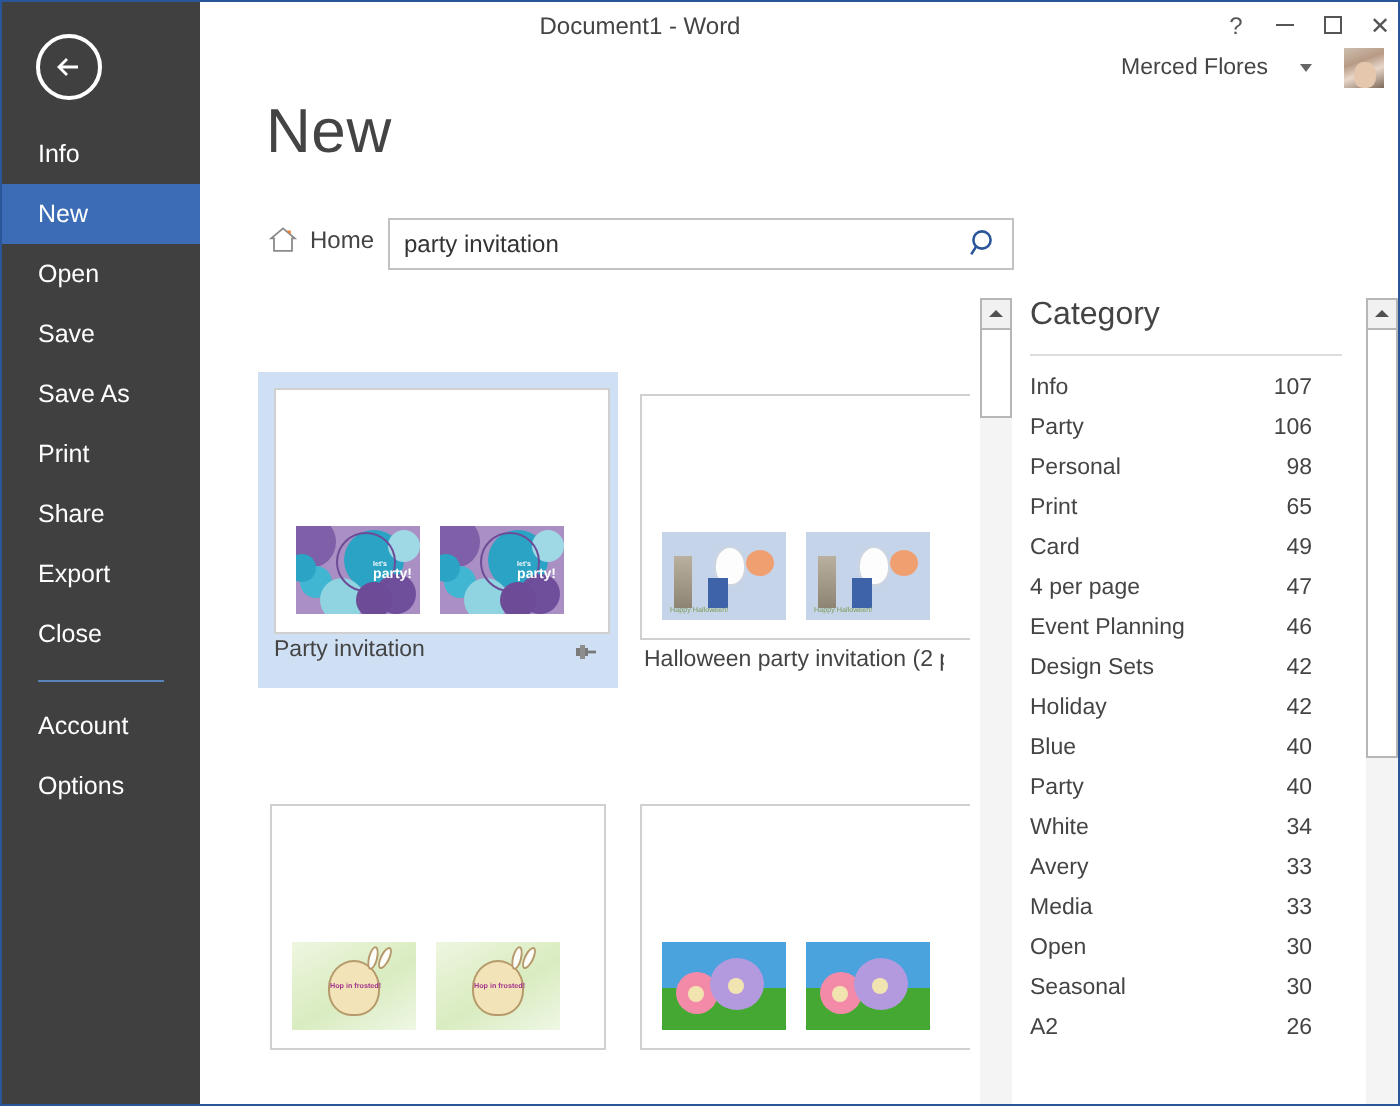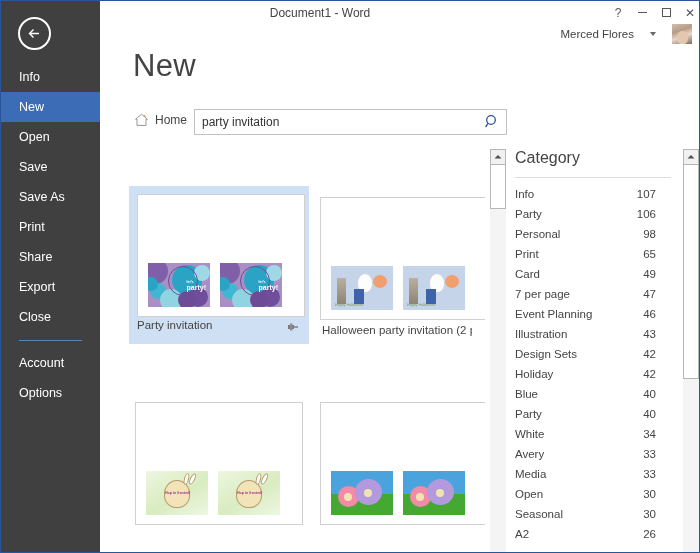--- a/index.html
+++ b/index.html
@@ -548,30 +548,26 @@
         </div>
         <div class="cat-row">
           <span class="cat-name">Print</span>
           <span class="cat-count">65</span>
         </div>
         <div class="cat-row">
           <span class="cat-name">Card</span>
           <span class="cat-count">49</span>
         </div>
         <div class="cat-row">
-          <span class="cat-name">7 per page</span>
+          <span class="cat-name">4 per page</span>
           <span class="cat-count">47</span>
         </div>
         <div class="cat-row">
           <span class="cat-name">Event Planning</span>
           <span class="cat-count">46</span>
-        </div>
-        <div class="cat-row">
-          <span class="cat-name">Illustration</span>
-          <span class="cat-count">43</span>
         </div>
         <div class="cat-row">
           <span class="cat-name">Design Sets</span>
           <span class="cat-count">42</span>
         </div>
         <div class="cat-row">
           <span class="cat-name">Holiday</span>
           <span class="cat-count">42</span>
         </div>
         <div class="cat-row">

